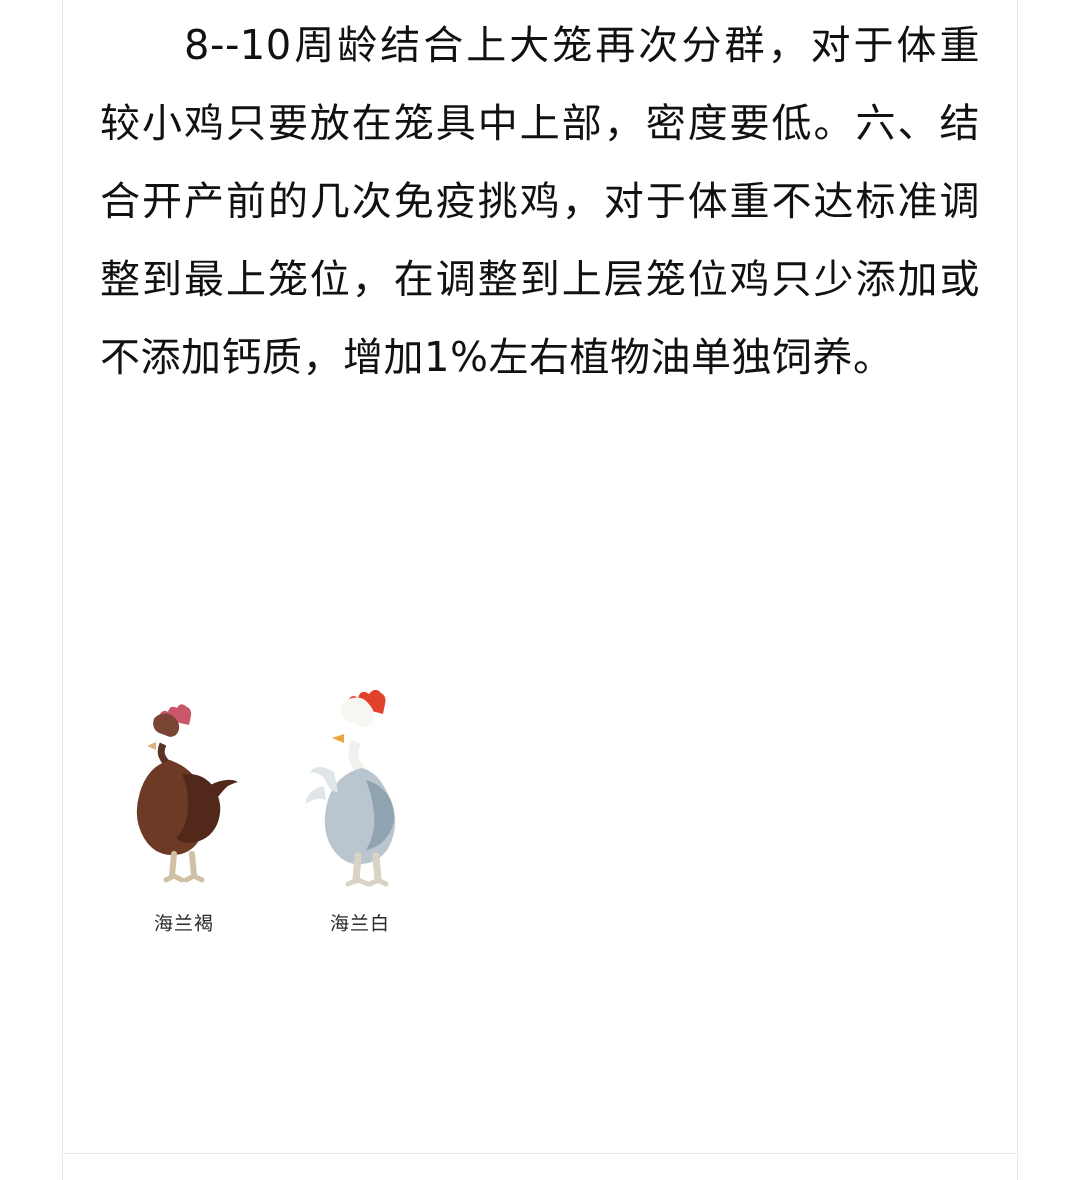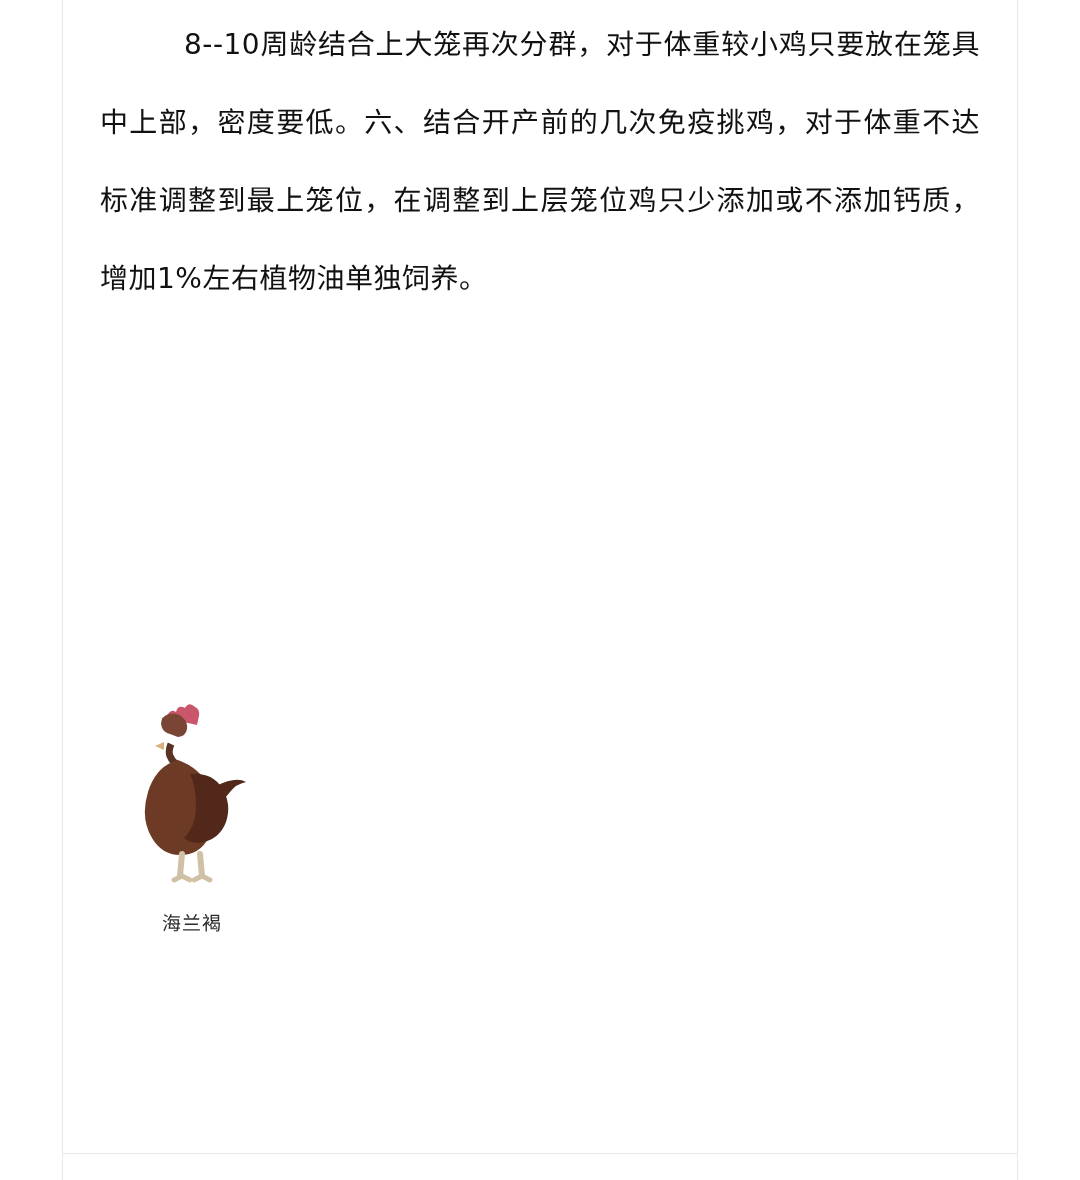--- a/index.html
+++ b/index.html
@@ -42,32 +42,32 @@
 
   .article {
     position: absolute;
     left: 100px;
     top: 6px;
     width: 880px;
   }
   .article p {
     margin: 0;
     font-family: "DejaVu Sans", "Liberation Sans", sans-serif;
-    font-size: 28px;
+    font-size: 40px;
     line-height: 78px;
     color: #111111;
     text-align: justify;
     text-align-last: left;
     letter-spacing: 0.5px;
     text-indent: 84px;
   }
 
   .breeds {
     position: absolute;
-    left: 104px;
+    left: 96px;
     top: 690px;
     width: 880px;
     display: flex;
     justify-content: flex-start;
     align-items: flex-end;
   }
   .breed {
     width: 176px;
     display: flex;
     flex-direction: column;
@@ -120,17 +120,34 @@
           <path d="M112 96 q20-10 30-4 q-10 2-16 10 q-6 8-12 10 z" fill="#51281a"></path>
           <path d="M78 164 l-2 22 M96 164 l2 22" stroke="#cfc0a6" stroke-width="6" stroke-linecap="round" fill="none"></path>
           <path d="M70 190 l8-4 l8 4 M90 190 l8-4 l8 4" stroke="#cfc0a6" stroke-width="5" fill="none" stroke-linecap="round"></path>
         </svg>
       </div>
       <div class="breed-label">海兰褐</div>
     </div>
 
 
 
+    <div class="breed">
+      <div class="breed-figure">
+        <svg width="176" height="215" viewBox="0 0 176 215" xmlns="http://www.w3.org/2000/svg">
+          <path d="M74 14 q5-12 12-6 q3-10 11-4 q6-8 12-1 q6 3 4 11 l-2 10 z" fill="#e0422c"></path>
+          <path d="M80 32 q-10-2-11-12 q0-10 11-12 q10-2 16 5 q7 7 6 15 q-1 8-12 9 z" fill="#f8f6f2"></path>
+          <path d="M72 44 l-12 4 l12 5 z" fill="#e8a63c"></path>
+          <path d="M84 52 q-4 10-2 17 q2 7 8 11" fill="none" stroke="#f2f0ec" stroke-width="10"></path>
+          <path d="M90 78 q-26 6-34 32 q-8 28 4 48 q12 18 30 16 q22-2 30-24 q8-24-4-46 q-10-22-26-26 z" fill="#b9c6cf"></path>
+          <path d="M62 82 q-16-10-24 0 q12 0 16 10 q4 10 12 10 z" fill="#dfe6ea"></path>
+          <path d="M52 96 q-18 4-18 18 q10-8 20-4 z" fill="#dfe6ea"></path>
+          <path d="M94 90 q20 6 26 24 q6 20-6 34 q-8 10-20 12 q10-16 8-36 q-2-20-8-34 z" fill="#8fa3b1"></path>
+          <path d="M86 166 l-2 24 M104 166 l2 24" stroke="#d9d3c6" stroke-width="7" stroke-linecap="round" fill="none"></path>
+          <path d="M76 194 l10-4 l10 4 M98 194 l8-4 l8 4" stroke="#d9d3c6" stroke-width="5" fill="none" stroke-linecap="round"></path>
+        </svg>
+      </div>
+      <div class="breed-label">海兰白</div>
+    </div>
 
 
   </div>
 
 </div>
 
 </body></html>

